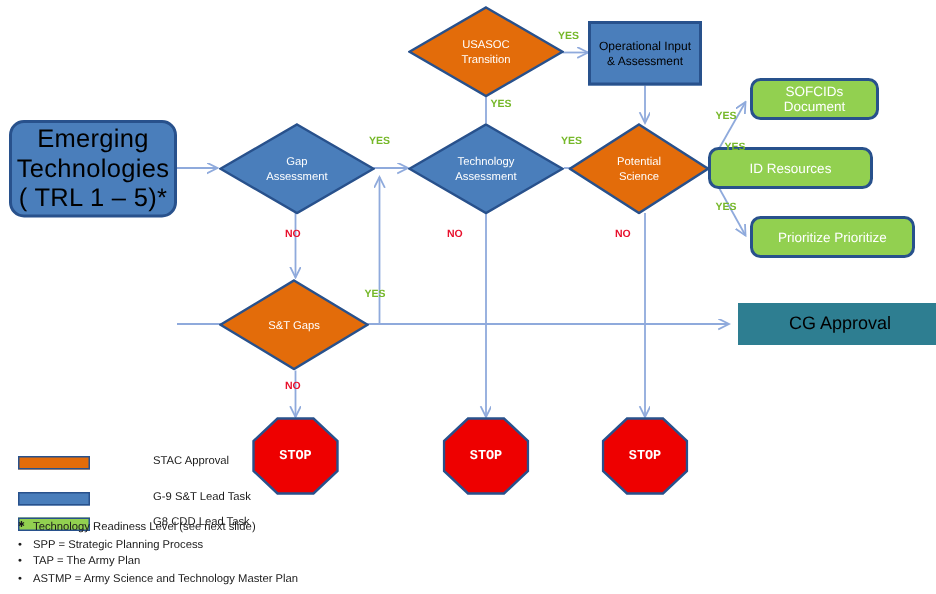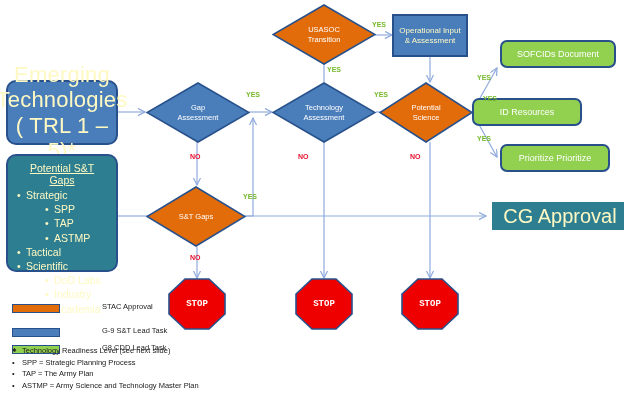--- a/index.html
+++ b/index.html
@@ -25,21 +25,21 @@
     height: 396px;
     pointer-events: none;
   }
   .node {
     position: absolute;
     box-sizing: border-box;
     display: flex;
     align-items: center;
     justify-content: center;
     text-align: center;
-    color: #fef9c3;
+    color: #000000;
     line-height: 1.15;
   }
 
   
   .rrect-blue {
     background: #4A7EBB;
     border: 2px solid #28518C;
     border-radius: 10px;
   }
   
@@ -60,21 +60,21 @@
     background: #4A7EBB;
     border: 2px solid #28518C;
   }
   
   .rect-teal {
     background: #2E7E91;
     border: 1px solid #2E7E91;
   }
 
   .emerging-text {
-    font-size: 22px;
+    font-size: 17px;
     font-weight: normal;
     letter-spacing: 0.2px;
   }
   .gaps-box {
     display: block;
     padding: 6px 8px 4px 8px;
     text-align: left;
     font-size: 10.5px;
   }
   .gaps-title {
@@ -149,21 +149,21 @@
     font-weight: bold;
     color: #76B82A;
     white-space: nowrap;
   }
   .edge-label.no {
     color: #E8112D;
   }
 
   .green-text { font-size: 9px; }
   .opbox-text { font-size: 8px; }
-  .cg-text { font-size: 20px; }
+  .cg-text { font-size: 12px; }
 
   
   #legend {
     position: absolute;
     left: 12px;
     top: 302px;
     width: 300px;
   }
   .legend-row {
     position: relative;
@@ -260,34 +260,20 @@
       <path d="M472,112 L497,157" marker-end="url(#arrow)"></path>
     </g>
   </svg>
 
   <div class="node rrect-blue" style="left:6px; top:80px; width:112px; height:65px; flex-direction:column;">
     <span class="emerging-text">Emerging</span>
     <span class="emerging-text">Technologies</span>
     <span class="emerging-text">( TRL 1 – 5)*</span>
   </div>
 
-  <div class="node rrect-teal gaps-box" style="left:6px; top:154px; width:112px; height:118px;">
-    <span class="gaps-title">Potential S&amp;T Gaps</span>
-    <ul>
-      <li>Strategic</li>
-      <li class="sub">SPP</li>
-      <li class="sub">TAP</li>
-      <li class="sub">ASTMP</li>
-      <li>Tactical</li>
-      <li>Scientific</li>
-      <li class="sub">DoD Labs</li>
-      <li class="sub">Industry</li>
-      <li class="sub">Academia</li>
-    </ul>
-  </div>
 
   <div class="diamond-wrap" style="left:146px; top:82px; width:104px; height:61px;">
     <svg width="104" height="61">
       <polygon points="52,1 103,30.5 52,60 1,30.5" fill="#4A7EBB" stroke="#28518C" stroke-width="1.6"></polygon>
     </svg>
     <div class="diamond-label">
       <span>
         <span>Gap</span><br>
         <span>Assessment</span>
       </span>
@@ -337,21 +323,21 @@
       <polygon points="47,1 93,30.5 47,60 1,30.5" fill="#E36C0A" stroke="#28518C" stroke-width="1.6"></polygon>
     </svg>
     <div class="diamond-label">
       <span>
         <span>Potential</span><br>
         <span>Science</span>
       </span>
     </div>
   </div>
 
-  <div class="node rrect-green" style="left:500px; top:40px; width:116px; height:28px;">
+  <div class="node rrect-green" style="left:500px; top:52px; width:86px; height:28px;">
     <span class="green-text">SOFCIDs Document</span>
   </div>
   <div class="node rrect-green" style="left:472px; top:98px; width:110px; height:28px;">
     <span class="green-text">ID Resources</span>
   </div>
   <div class="node rrect-green" style="left:500px; top:144px; width:110px; height:28px;">
     <span class="green-text">Prioritize Prioritize</span>
   </div>
 
   <div class="node rect-teal" style="left:492px; top:202px; width:136px; height:28px;">

